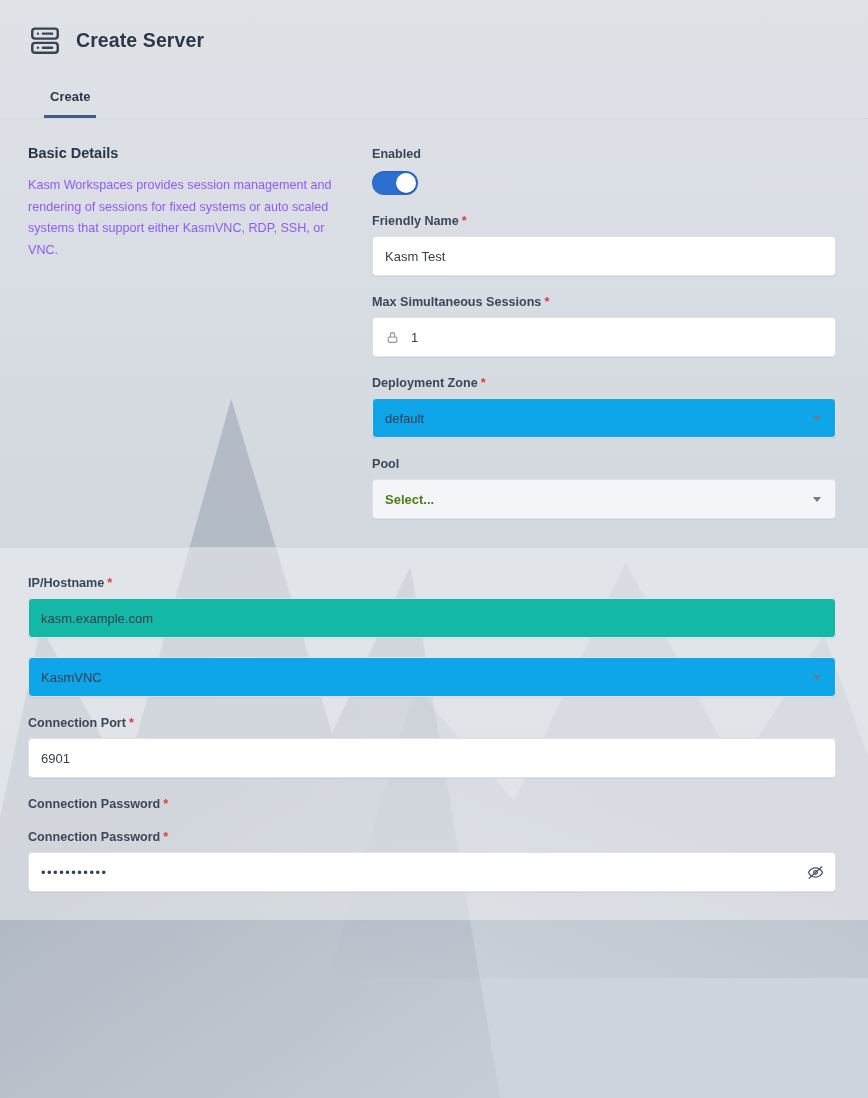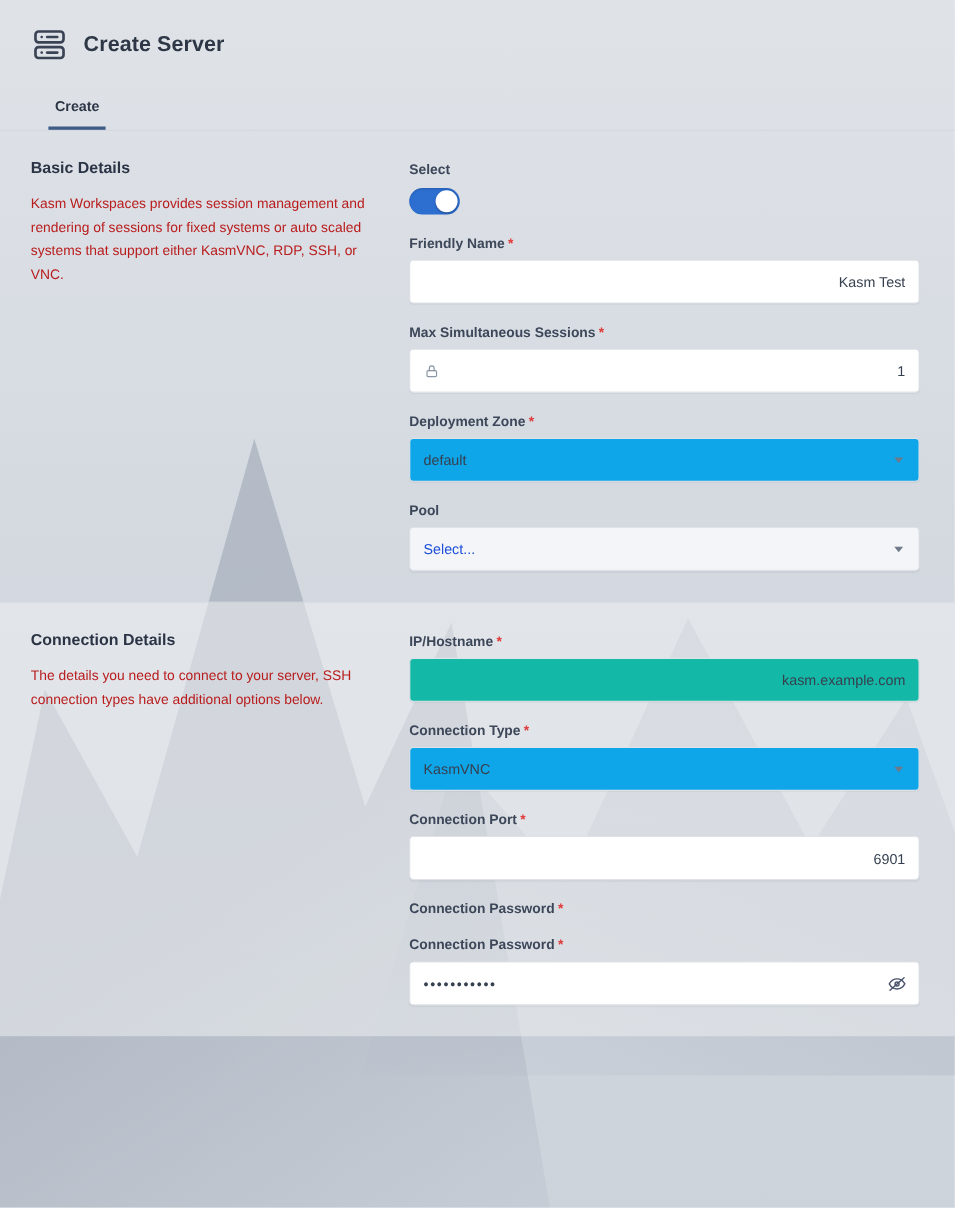--- a/index.html
+++ b/index.html
@@ -115,21 +115,21 @@
   }
   .section-title {
     font-size: 14.5px;
     font-weight: bold;
     color: #2b3445;
     margin-bottom: 14px;
   }
   .section-desc {
     font-size: 12.6px;
     line-height: 21.5px;
-    color: #b91c1c;
+    color: #8b5cf6;
     margin-top: 12px;
   }
   .section-right {
     flex: 1;
     min-width: 0;
     padding-top: 2px;
   }
 
   
   .field {
@@ -173,21 +173,20 @@
     border: 0;
     outline: none;
     background: transparent;
     font-family: "Liberation Sans", sans-serif;
     font-size: 13px;
     color: #36404f;
     width: 100%;
     height: 100%;
     padding: 0 12px;
     box-sizing: border-box;
-    text-align: right;
   }
   .control input::placeholder { color: #9aa3b0; }
 
   .with-prefix input { padding-left: 6px; }
 
   .prefix-icon {
     width: 26px;
     display: flex;
     align-items: center;
     justify-content: center;
@@ -195,21 +194,21 @@
     flex: 0 0 26px;
     padding-left: 6px;
   }
 
   .select-value {
     font-size: 13px;
     color: #36404f;
     padding: 0 12px;
     flex: 1;
   }
-  .select-value.placeholder { color: #1d4ed8; }
+  .select-value.placeholder { color: #4d7c0f; font-weight: bold; }
   .caret {
     width: 0; height: 0;
     border-left: 4px solid transparent;
     border-right: 4px solid transparent;
     border-top: 5px solid #6f7a89;
     margin-right: 14px;
     flex: 0 0 auto;
   }
 
   .eye-btn {
@@ -282,21 +281,21 @@
   </div>
 
   <div class="section">
     <div class="section-left">
       <div class="section-title">Basic Details</div>
       <div class="section-desc">Kasm Workspaces provides session management and rendering of sessions for fixed systems or auto scaled systems that support either KasmVNC, RDP, SSH, or VNC.</div>
     </div>
     <div class="section-right">
 
       <div class="field">
-        <span class="label">Select</span>
+        <span class="label">Enabled</span>
         <div class="toggle-wrap">
           <div class="toggle">
             <div class="knob"></div>
           </div>
         </div>
       </div>
 
       <div class="field">
         <span class="label">
           <span>Friendly Name</span><span class="req">*</span>
@@ -338,39 +337,32 @@
         <div class="control select muted">
           <span class="select-value placeholder">Select...</span>
           <span class="caret"></span>
         </div>
       </div>
 
     </div>
   </div>
 
   <div class="section alt">
-    <div class="section-left">
-      <div class="section-title">Connection Details</div>
-      <div class="section-desc">The details you need to connect to your server, SSH connection types have additional options below.</div>
-    </div>
     <div class="section-right">
 
       <div class="field">
         <span class="label">
           <span>IP/Hostname</span><span class="req">*</span>
         </span>
         <div class="control filled">
           <input type="text" value="kasm.example.com" style="">
         </div>
       </div>
 
       <div class="field">
-        <span class="label">
-          <span>Connection Type</span><span class="req">*</span>
-        </span>
         <div class="control select">
           <span class="select-value">KasmVNC</span>
           <span class="caret"></span>
         </div>
       </div>
 
       <div class="field">
         <span class="label">
           <span>Connection Port</span><span class="req">*</span>
         </span>

